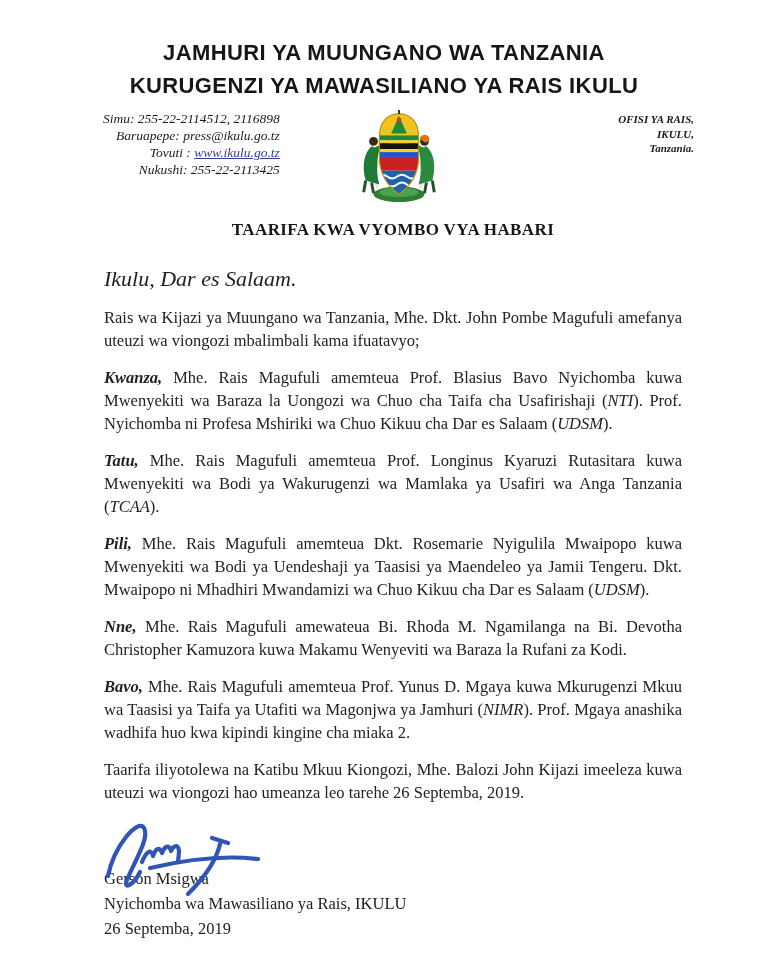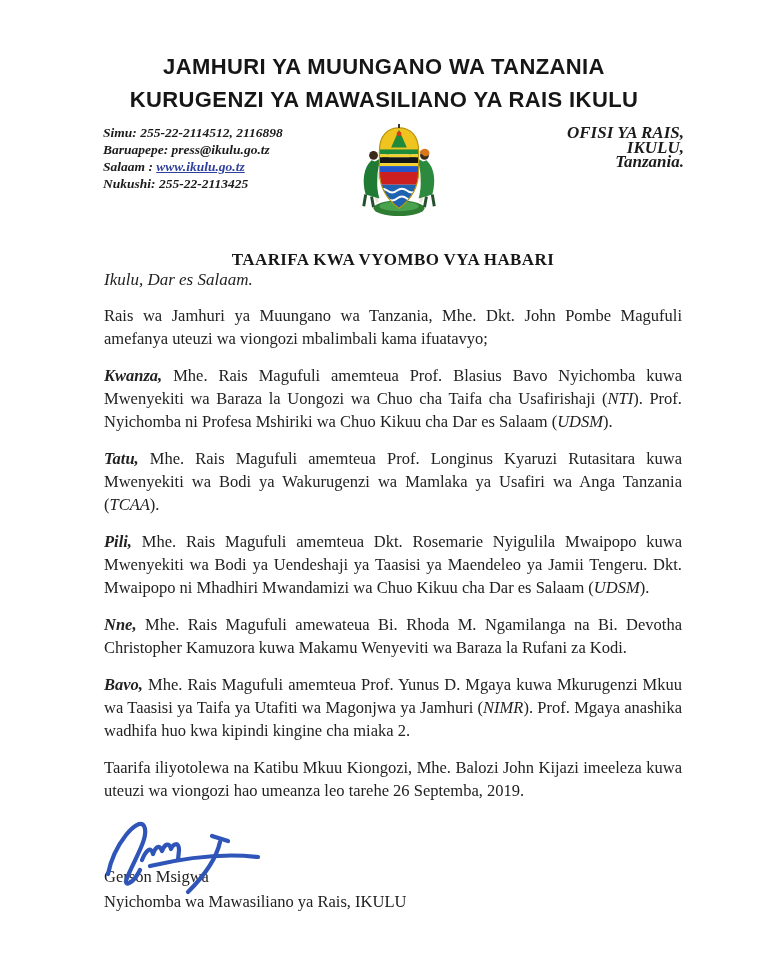--- a/index.html
+++ b/index.html
@@ -11,81 +11,83 @@
   html,body{width:768px;height:959px;}
   body{
     background:#ffffff;
     color:var(--text-color);
     font-family:"Liberation Serif", serif;
     overflow:hidden;
     position:relative;
   }
   
   .masthead{
-    padding-top:50px;
+    padding-top:36px;
     text-align:center;
     font-family:"Liberation Sans", sans-serif;
     font-weight:bold;
     font-size:22px;
     line-height:33px;
     letter-spacing:0.4px;
     color:#161616;
   }
   .lh-row{
     position:relative;
     height:108px;
     margin-top:6px;
   }
   .contact-block{
     position:absolute;
     left:103px; top:2px;
     font-size:13.5px;
-    font-weight:bold;
+    font-weight:normal;
     font-style:italic;
     line-height:17px;
     color:#1b1b1b;
+    text-align:right;
   }
   .contact-line .seg-lk{
     color:var(--link-color);
     text-decoration:underline;
     cursor:pointer;
   }
   .emblem-box{
     position:absolute;
     left:350px; top:0px;
     width:98px; height:98px;
   }
   .address-block{
     position:absolute;
-    right:84px; top:4px;
+    right:74px; top:4px;
     width:230px;
     text-align:right;
-    font-size:17px;
+    font-size:11px;
     font-weight:bold;
     font-style:italic;
     line-height:14.5px;
     color:#1b1b1b;
   }
   .address-line .seg-u{text-decoration:underline;}
   
   .content{
     width:578px;
     margin:0 auto 0 104px;
   }
   .doc-heading{
     text-align:center;
     font-weight:bold;
     font-size:17px;
     letter-spacing:0.4px;
-    margin-top:20px;
+    margin-top:4px;
     color:#171717;
   }
   .dateline{
     font-style:italic;
-    font-size:17px;
+    font-size:22px;
+    margin-top:26px;
   }
   .paragraphs p{
     font-size:16.5px;
     line-height:23px;
     text-align:justify;
     margin-top:14px;
     color:#222222;
   }
   .seg-bi{font-weight:bold;font-style:italic;margin-top:36px;}
   .seg-i{font-style:italic;}
@@ -116,21 +118,21 @@
 <div class="masthead">
   <div>JAMHURI YA MUUNGANO WA TANZANIA</div>
   <div>KURUGENZI YA MAWASILIANO YA RAIS IKULU</div>
 </div>
 
 <div class="lh-row">
 
   <div class="contact-block">
     <div class="contact-line"><span class="seg-n">Simu: 255-22-2114512, 2116898</span></div>
     <div class="contact-line"><span class="seg-n">Baruapepe: press@ikulu.go.tz</span></div>
-    <div class="contact-line"><span class="seg-n">Salaam : </span><span class="seg-lk">www.ikulu.go.tz</span></div>
+    <div class="contact-line"><span class="seg-n">Tovuti : </span><span class="seg-lk">www.ikulu.go.tz</span></div>
     <div class="contact-line"><span class="seg-n">Nukushi: 255-22-2113425</span></div>
   </div>
 
   <div class="emblem-box">
     <svg viewBox="0 0 100 100" width="98" height="98" aria-hidden="true">
 
       <ellipse cx="50" cy="88" rx="26" ry="8" fill="#2e7d32"></ellipse>
       <ellipse cx="50" cy="86" rx="20" ry="5" fill="#49a24e"></ellipse>
 
       <path d="M28,82 C24,70 26,58 32,50" stroke="#e8e4d8" stroke-width="3" fill="none"></path>
@@ -180,21 +182,21 @@
   </div>
 </div>
 
 <div class="content">
 
   <div class="doc-heading">TAARIFA KWA VYOMBO VYA HABARI</div>
 
   <div class="dateline">Ikulu, Dar es Salaam.</div>
 
   <div class="paragraphs">
-    <p><span class="seg-n">Rais wa Jamhuri ya Muungano wa Tanzania, Mhe. Dkt. John Pombe Magufuli amefanya uteuzi wa viongozi mbalimbali kama ifuatavyo;</span></p>
+    <p><span class="seg-n">Rais wa Kijazi ya Muungano wa Tanzania, Mhe. Dkt. John Pombe Magufuli amefanya uteuzi wa viongozi mbalimbali kama ifuatavyo;</span></p>
     <p><span class="seg-bi">Kwanza,</span><span class="seg-n"> Mhe. Rais Magufuli amemteua Prof. Blasius Bavo Nyichomba kuwa Mwenyekiti wa Baraza la Uongozi wa Chuo cha Taifa cha Usafirishaji (</span><span class="seg-i">NTI</span><span class="seg-n">). Prof. Nyichomba ni Profesa Mshiriki wa Chuo Kikuu cha Dar es Salaam (</span><span class="seg-i">UDSM</span><span class="seg-n">).</span></p>
     <p><span class="seg-bi">Tatu,</span><span class="seg-n"> Mhe. Rais Magufuli amemteua Prof. Longinus Kyaruzi Rutasitara kuwa Mwenyekiti wa Bodi ya Wakurugenzi wa Mamlaka ya Usafiri wa Anga Tanzania (</span><span class="seg-i">TCAA</span><span class="seg-n">).</span></p>
     <p><span class="seg-bi">Pili,</span><span class="seg-n"> Mhe. Rais Magufuli amemteua Dkt. Rosemarie Nyigulila Mwaipopo kuwa Mwenyekiti wa Bodi ya Uendeshaji ya Taasisi ya Maendeleo ya Jamii Tengeru. Dkt. Mwaipopo ni Mhadhiri Mwandamizi wa Chuo Kikuu cha Dar es Salaam (</span><span class="seg-i">UDSM</span><span class="seg-n">).</span></p>
     <p><span class="seg-bi">Nne,</span><span class="seg-n"> Mhe. Rais Magufuli amewateua Bi. Rhoda M. Ngamilanga na Bi. Devotha Christopher Kamuzora kuwa Makamu Wenyeviti wa Baraza la Rufani za Kodi.</span></p>
     <p><span class="seg-bi">Bavo,</span><span class="seg-n"> Mhe. Rais Magufuli amemteua Prof. Yunus D. Mgaya kuwa Mkurugenzi Mkuu wa Taasisi ya Taifa ya Utafiti wa Magonjwa ya Jamhuri (</span><span class="seg-i">NIMR</span><span class="seg-n">). Prof. Mgaya anashika wadhifa huo kwa kipindi kingine cha miaka 2.</span></p>
     <p><span class="seg-n">Taarifa iliyotolewa na Katibu Mkuu Kiongozi, Mhe. Balozi John Kijazi imeeleza kuwa uteuzi wa viongozi hao umeanza leo tarehe 26 Septemba, 2019.</span></p>
   </div>
 
   <div class="signoff">
     <div class="signature-area">
@@ -204,16 +206,17 @@
           <path d="M50,52 C54,42 59,38 61,46 C63,40 67,35 70,43 C72,37 77,33 79,41 C81,36 87,33 87,42 L86,52"></path>
           <path d="M58,58 C92,50 132,45 166,49"></path>
           <path d="M128,34 C124,52 110,70 96,84"></path>
           <path d="M120,28 L136,33"></path>
         </g>
       </svg>
     </div>
     <div class="signoff-lines">
       <div>Gerson Msigwa</div>
       <div>Nyichomba wa Mawasiliano ya Rais, IKULU</div>
+      <div>26 Septemba, 2019</div>
     </div>
   </div>
 
 </div>
 
 </body></html>

